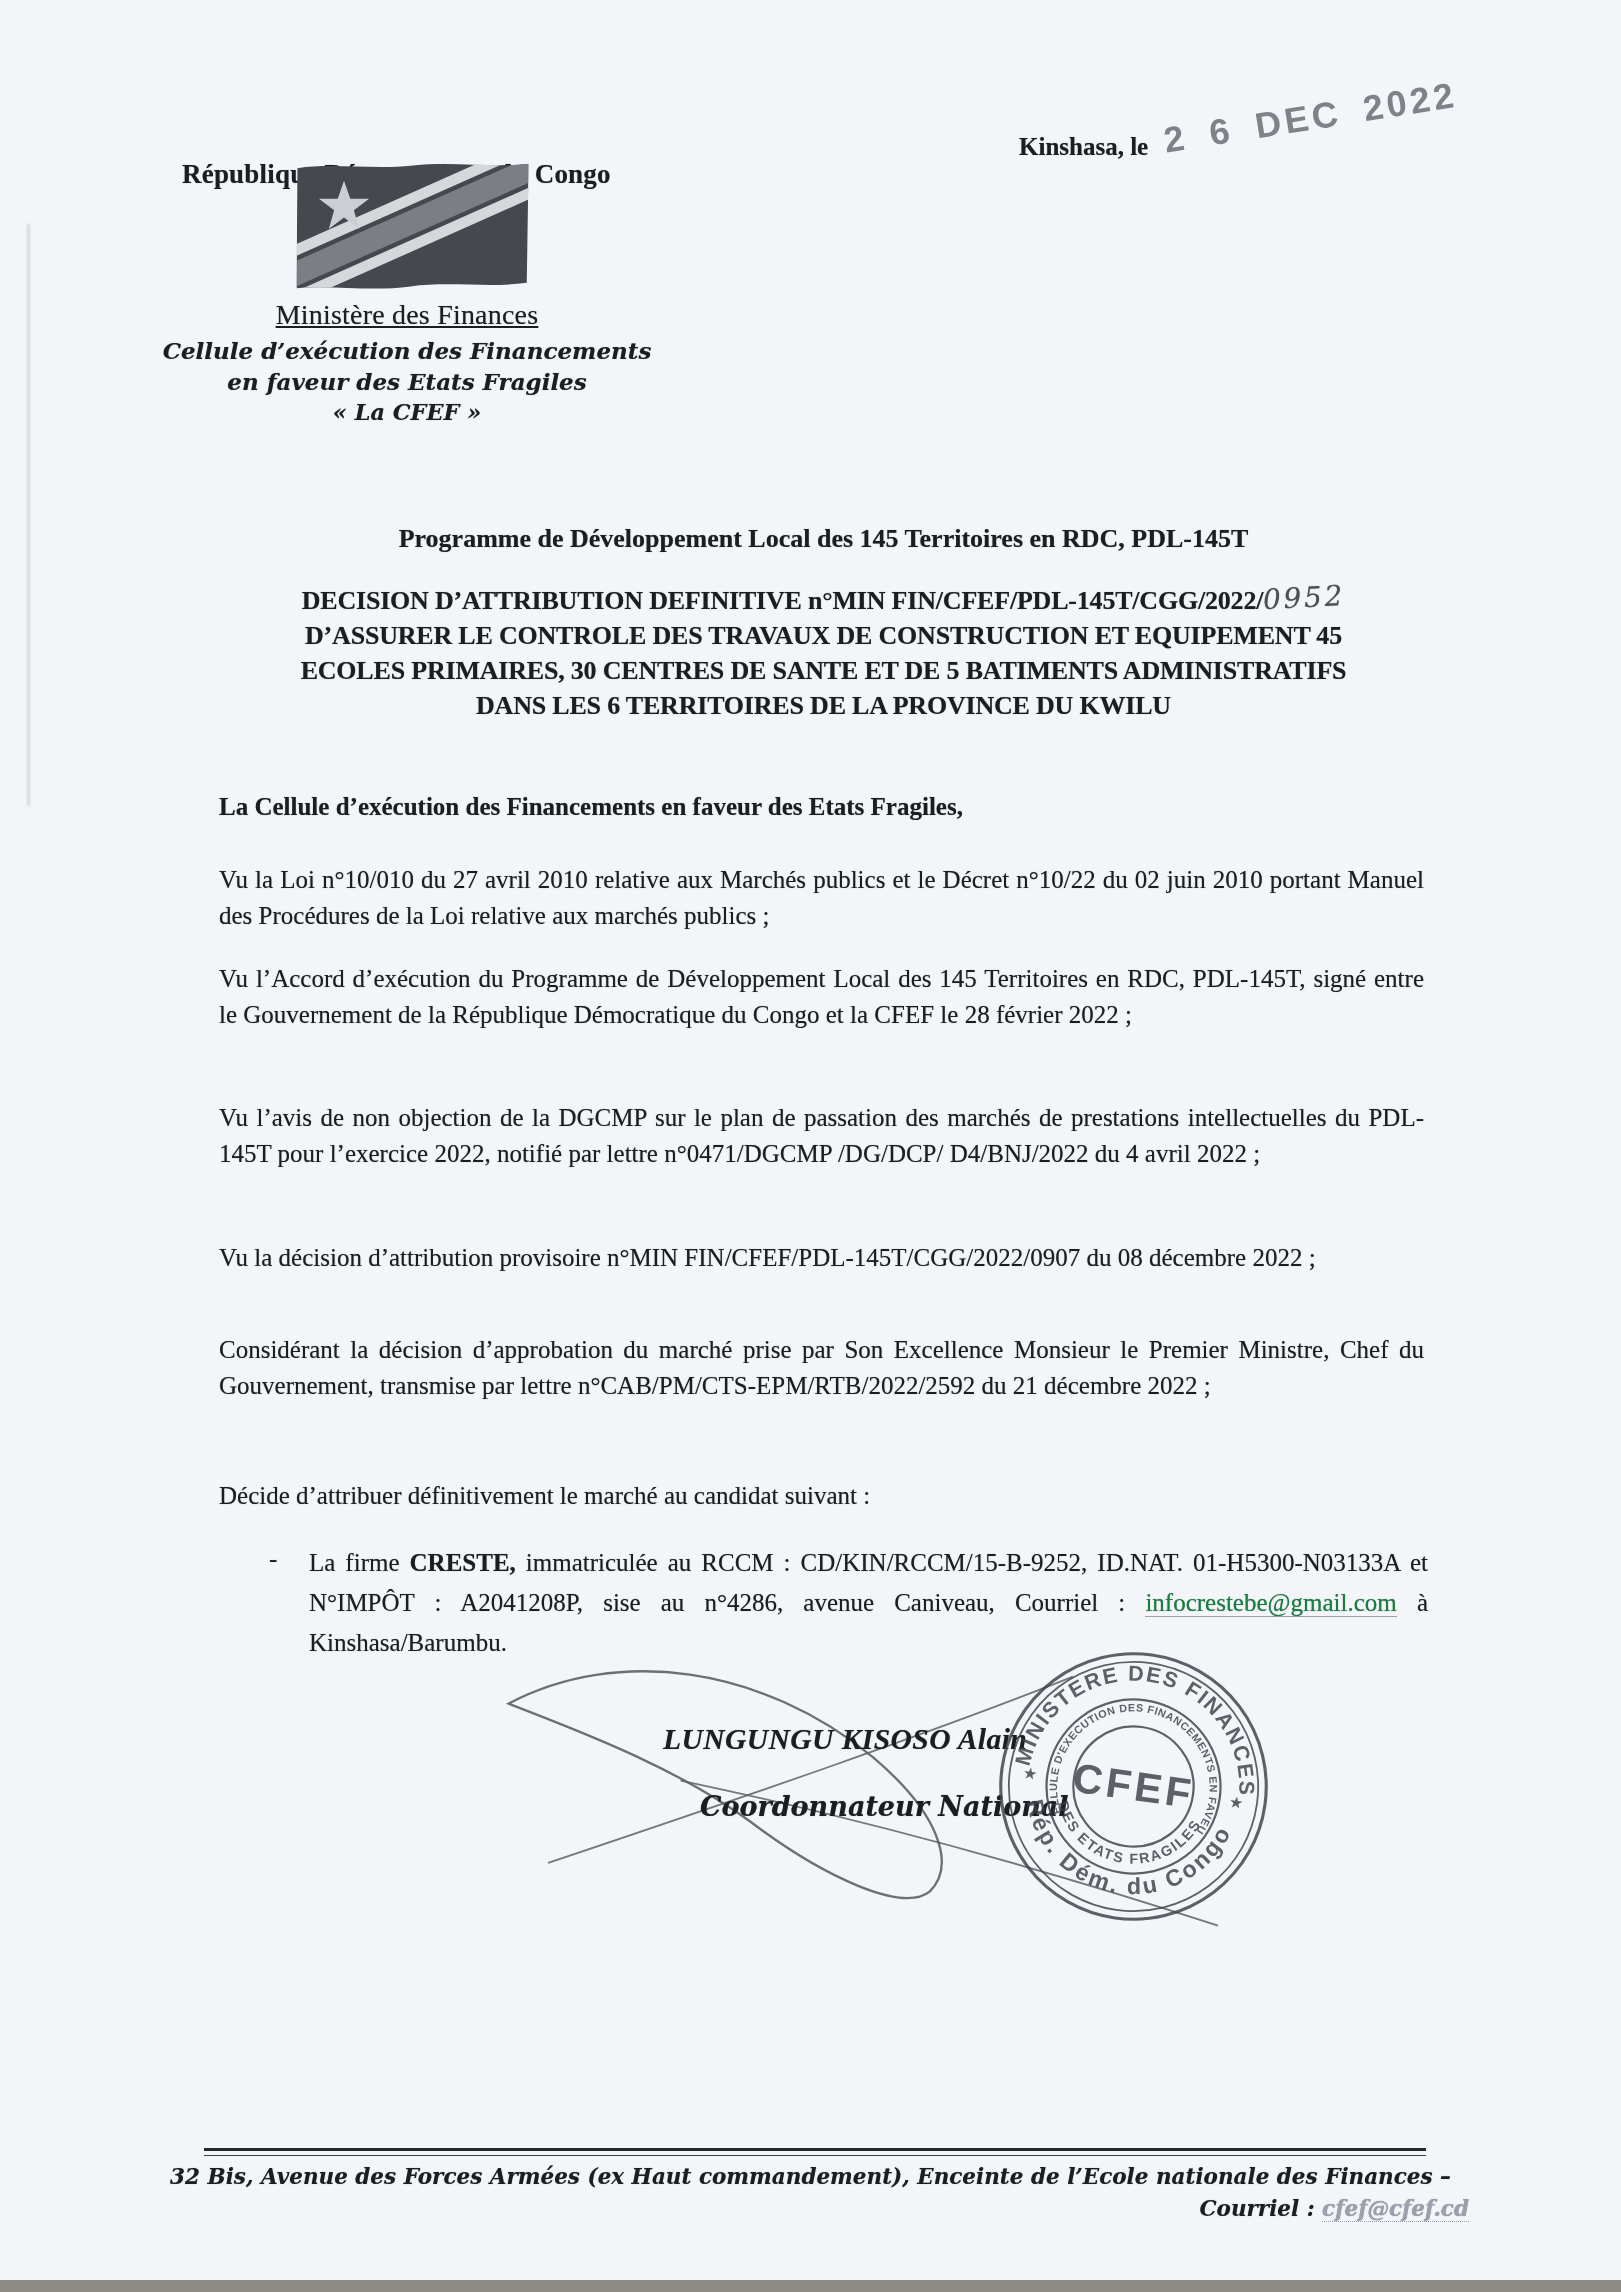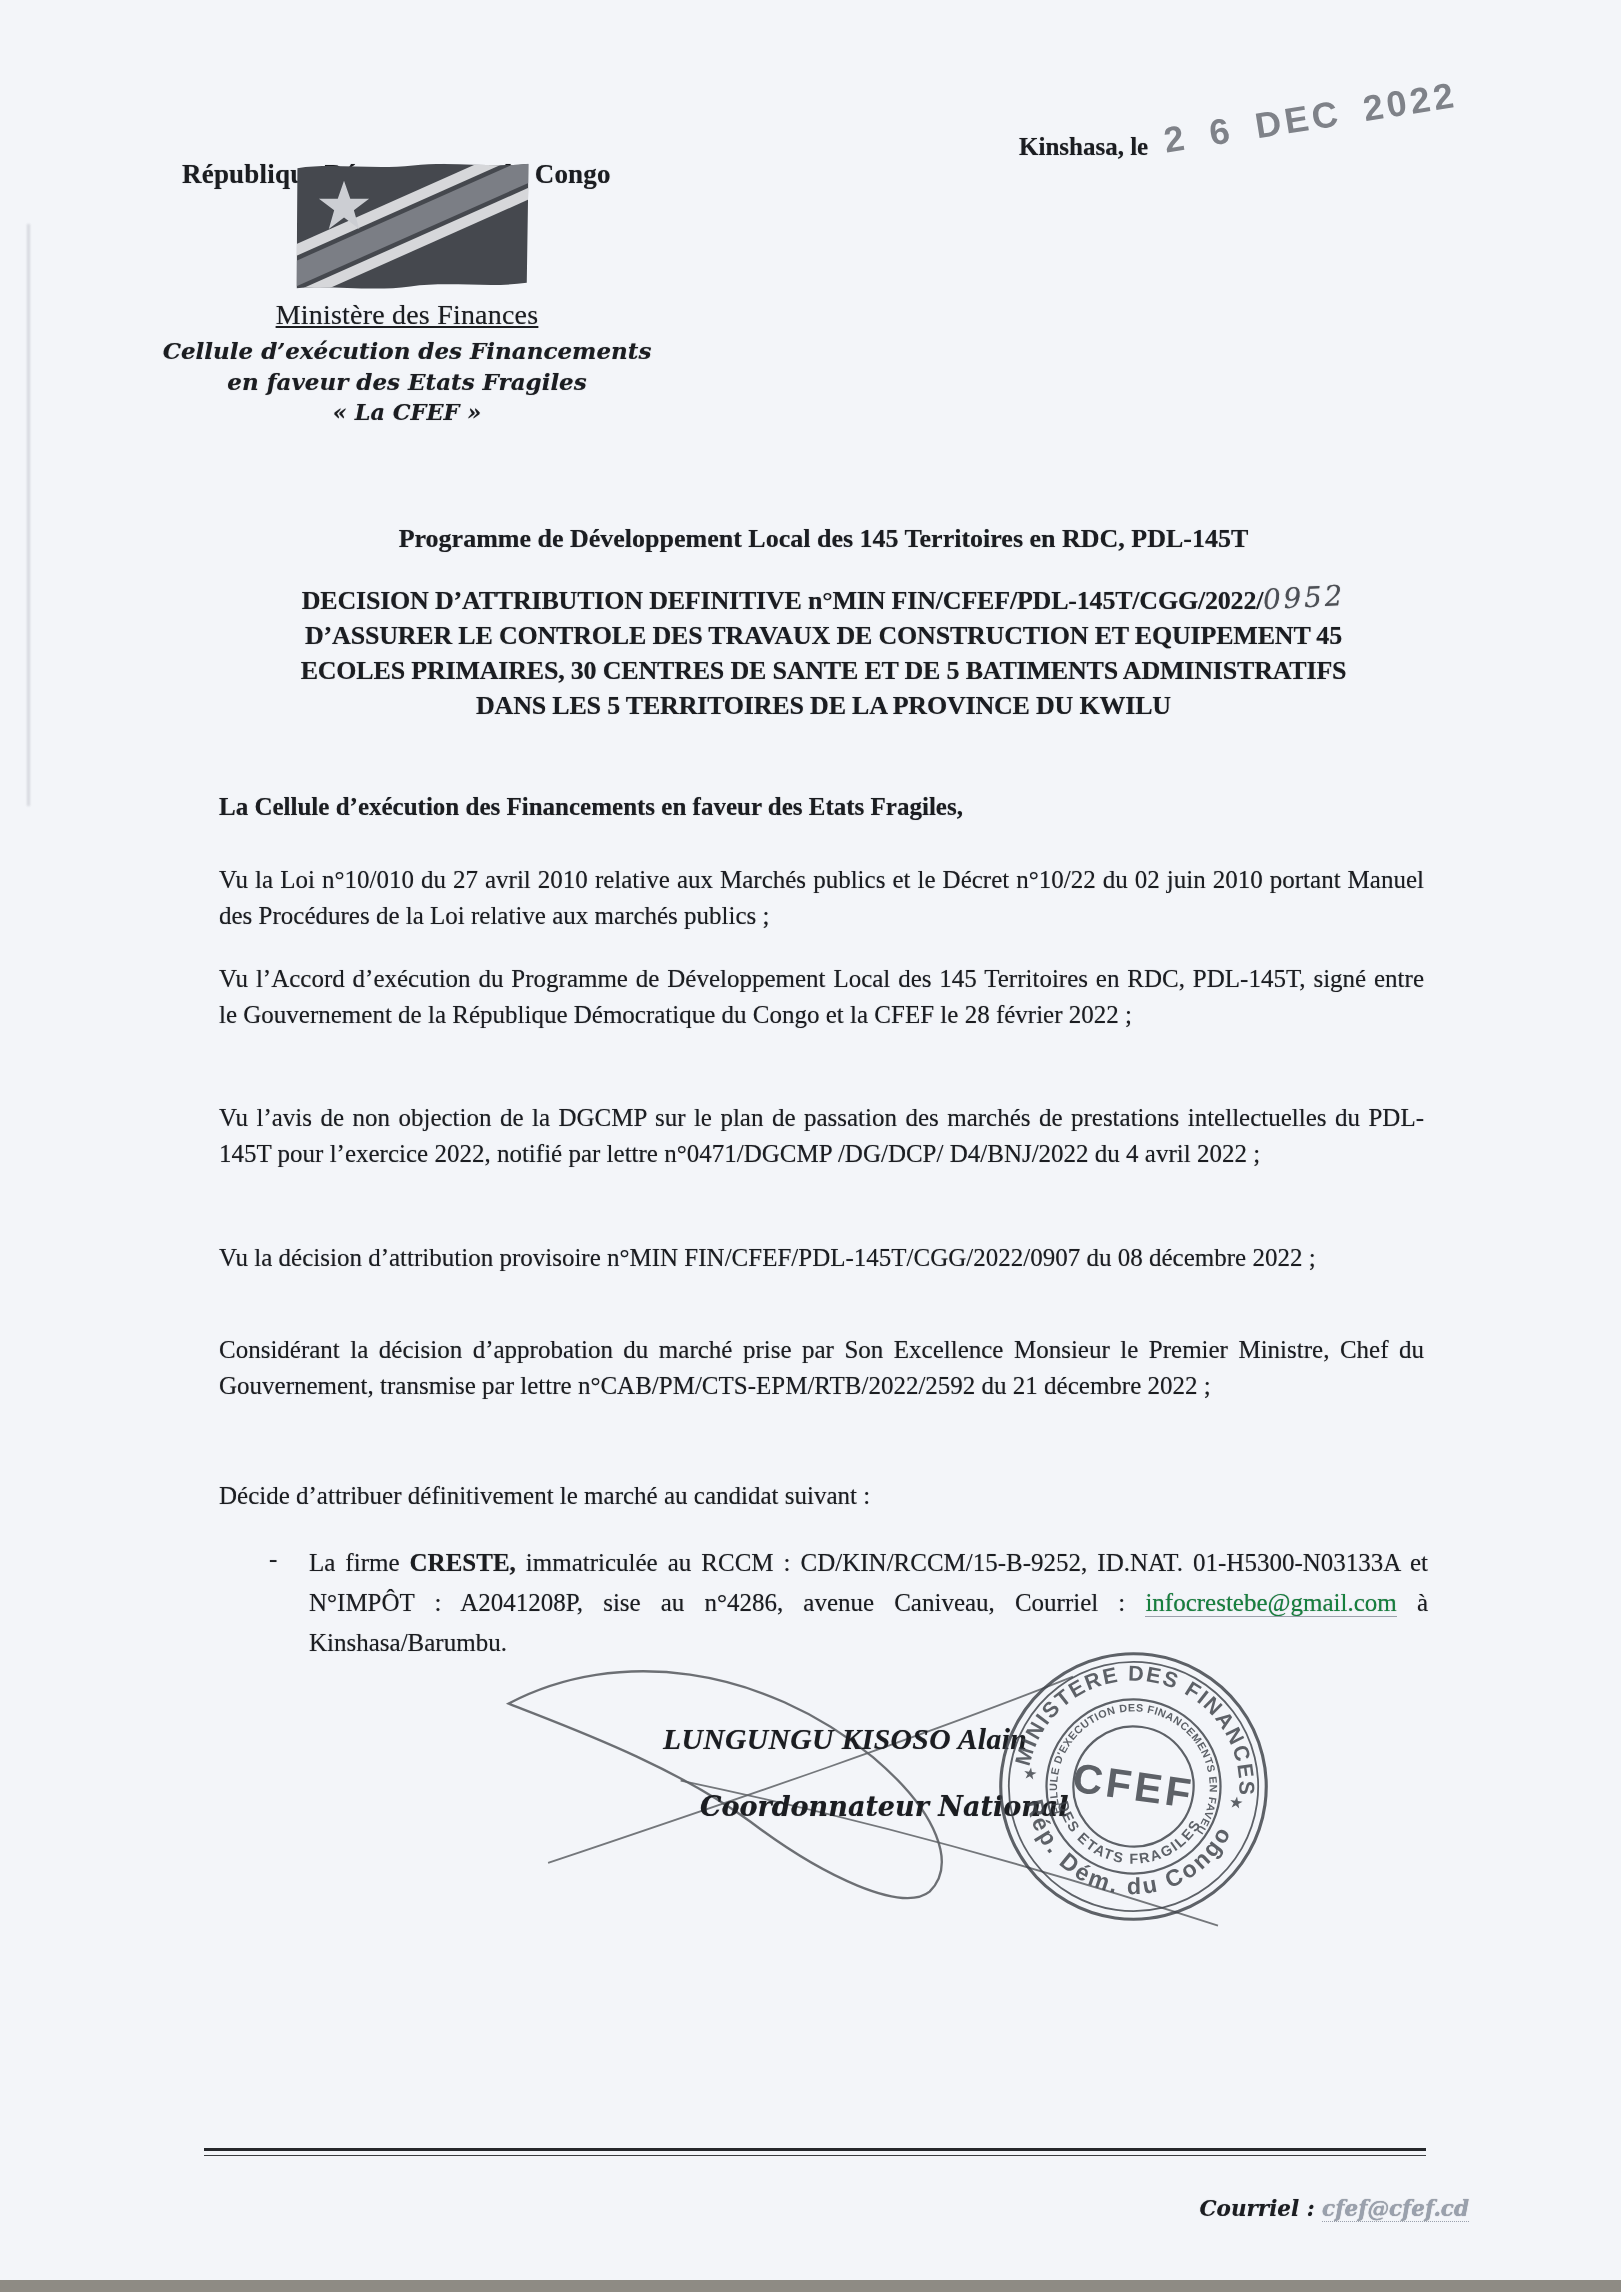--- a/index.html
+++ b/index.html
@@ -104,21 +104,21 @@
 
   <div class="abs kinshasa scanink">Kinshasa, le</div>
   <div class="abs datestamp">2 6 DEC 2022</div>
 
   <div class="abs program scanink">Programme de Développement Local des 145 Territoires en RDC, PDL-145T</div>
 
   <div class="abs decision-title scanink">
     <div><span>DECISION D’ATTRIBUTION DEFINITIVE n°MIN FIN/CFEF/PDL-145T/CGG/2022/</span><span class="handwritten">0952</span></div>
     <div>D’ASSURER LE CONTROLE DES TRAVAUX DE CONSTRUCTION ET EQUIPEMENT 45</div>
     <div>ECOLES PRIMAIRES, 30 CENTRES DE SANTE ET DE 5 BATIMENTS ADMINISTRATIFS</div>
-    <div>DANS LES 5 TERRITOIRES DE LA PROVINCE DU KWILU</div>
+    <div>DANS LES 6 TERRITOIRES DE LA PROVINCE DU KWILU</div>
   </div>
 
   <div class="abs opening scanink">La Cellule d’exécution des Financements en faveur des Etats Fragiles,</div>
 
   <p class="abs para p1 scanink">Vu la Loi n°10/010 du 27 avril 2010 relative aux Marchés publics et le Décret n°10/22 du 02 juin 2010 portant Manuel des Procédures de la Loi relative aux marchés publics ;</p>
   <p class="abs para p2 scanink">Vu l’Accord d’exécution du Programme de Développement Local des 145 Territoires en RDC, PDL-145T, signé entre le Gouvernement de la République Démocratique du Congo et la CFEF le 28 février 2022 ;</p>
   <p class="abs para p3 scanink">Vu l’avis de non objection de la DGCMP sur le plan de passation des marchés de prestations intellectuelles du PDL-145T pour l’exercice 2022, notifié par lettre n°0471/DGCMP /DG/DCP/ D4/BNJ/2022 du 4 avril 2022 ;</p>
   <p class="abs para p4 scanink">Vu la décision d’attribution provisoire n°MIN FIN/CFEF/PDL-145T/CGG/2022/0907 du 08 décembre 2022 ;</p>
   <p class="abs para p5 scanink">Considérant la décision d’approbation du marché prise par Son Excellence Monsieur le Premier Ministre, Chef du Gouvernement, transmise par lettre n°CAB/PM/CTS-EPM/RTB/2022/2592 du 21 décembre 2022 ;</p>
 
@@ -160,19 +160,20 @@
     </text>
     <text font-family="Liberation Sans, sans-serif" font-size="16" font-weight="bold" fill="#3d4148" letter-spacing="2">
       <textPath href="#arcInnerBottom" startOffset="50%" text-anchor="middle">DES ETATS FRAGILES</textPath>
     </text>
     <text x="160" y="175" text-anchor="middle" font-family="Liberation Sans, sans-serif" font-size="46" font-weight="bold" letter-spacing="4" fill="#3d4148">CFEF</text>
     <text x="44" y="168" text-anchor="middle" font-size="18" fill="#3d4148">★</text>
     <text x="276" y="168" text-anchor="middle" font-size="18" fill="#3d4148">★</text>
   </svg>
 
   <div class="abs footer-rule"></div>
+  <div class="abs footer1 scanink">32 Bis, Avenue des Forces Armées (ex Haut commandement), Enceinte de l’Ecole nationale des Finances –</div>
   <div class="abs footer2 scanink">
     <span>Courriel : </span><span class="email-faded">cfef@cfef.cd</span>
   </div>
 
   <div class="abs bottom-strip"></div>
 </div>
 
 
 </body></html>

